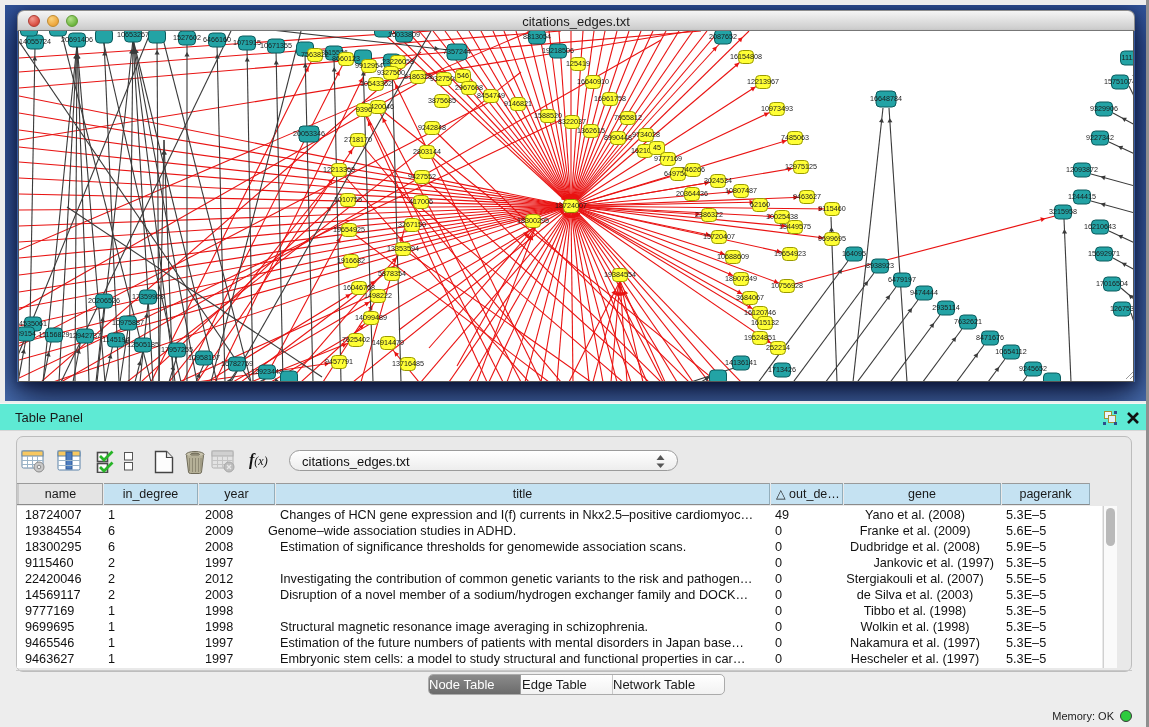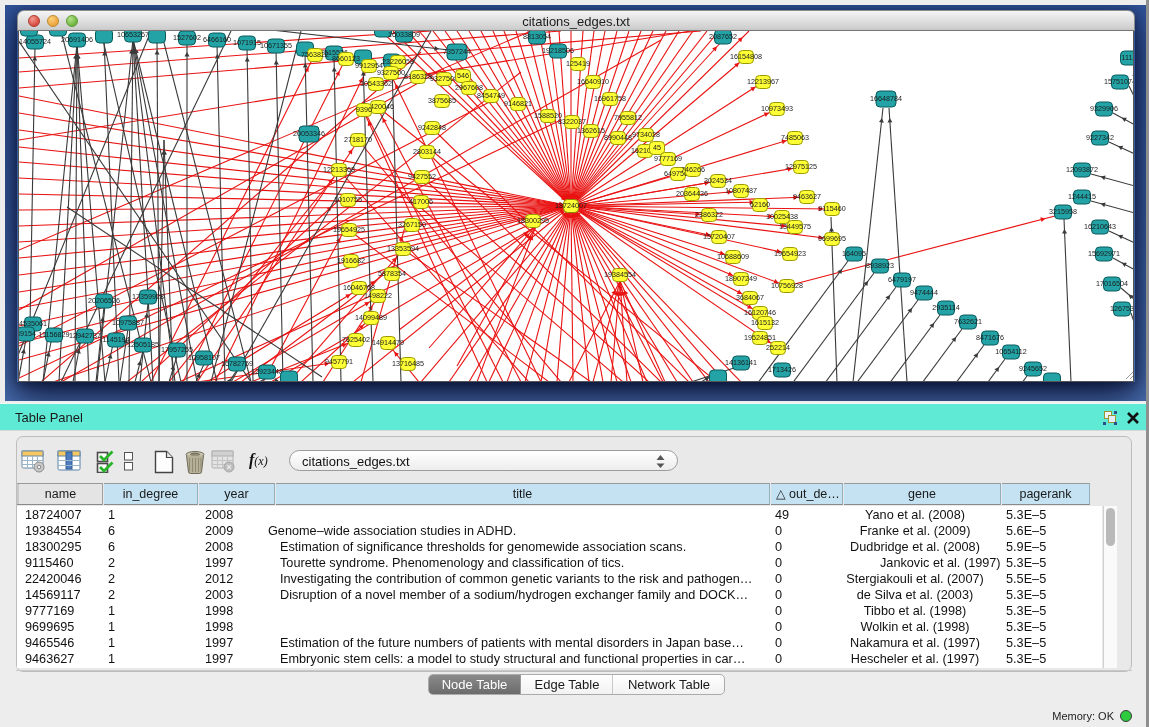--- a/index.html
+++ b/index.html
@@ -16,21 +16,21 @@
 #combo{position:absolute;left:289px;top:450px;width:389px;height:21px;border:1px solid #9b9b9b;border-radius:11px;background:linear-gradient(180deg,#ffffff,#ededed);box-shadow:inset 0 1px 1px rgba(255,255,255,.8)}
 #combo span{position:absolute;left:12px;top:3px;font-size:13px;color:#111}
 .hc{position:absolute;top:483px;height:22px;background:#c5e2f2;border-right:1px solid #93aebc;border-top:1px solid #9a9a9a;border-bottom:1px solid #8a8a8a;font-size:12.5px;color:#1a1a1a;text-align:center;line-height:21px}
 #tbody{position:absolute;left:17px;top:506px;width:1085px;height:162px;background:#fff}
 .trow{position:absolute;left:0;top:0;width:1149px;height:16px}
 .trow span{position:absolute;top:1px;font-size:12.7px;color:#111;white-space:nowrap}
 .ell{overflow:hidden;text-overflow:clip}
 #vsb{position:absolute;left:1103px;top:506px;width:14px;height:162px;background:#fafafa;border-left:1px solid #d0d0d0}
 #vsb div{position:absolute;left:2px;top:2px;width:9px;height:38px;border-radius:5px;background:#b9b9b9}
 #tabs{position:absolute;left:428px;top:674px;width:297px;height:21px;background:linear-gradient(180deg,#ffffff,#f2f2f2);border:1px solid #ababab;border-radius:5px}
-#tabs .seg{position:absolute;top:0;height:19px;font-size:13px;line-height:19px;text-align:center;color:#1a1a1a}
+#tabs .seg{position:absolute;top:0;height:19px;font-size:13px;line-height:19px;text-align:left;color:#1a1a1a}
 #ntab{left:0;width:92px;background:linear-gradient(180deg,#8b8b8b,#6b6b6b);color:#fff !important;border-radius:4px 0 0 4px;border-right:1px solid #9a9a9a}
 #memo{position:absolute;right:35px;top:710px;font-size:11px;color:#222}
 #gdot{position:absolute;left:1120px;top:710px;width:12px;height:12px;border-radius:50%;background:#2ecb3e;border:1.5px solid #3a3a3a;box-sizing:border-box}
 #pline{position:absolute;left:16px;top:670px;width:1116px;height:1px;background:#c8c8c8}
 </style></head><body>
 <div id="bluepanel">
 <div id="win">
   <div id="canvas">
         <svg width="1116" height="351" viewBox="0 0 1116 351" style="position:absolute;left:0;top:0">
           <line x1="552.0" y1="175.0" x2="362.0" y2="0.0" stroke="#e91312" stroke-width="1.1"></line>
@@ -789,20 +789,21 @@
 <div class="hc" style="left:276px;width:494px">title</div>
 <div class="hc" style="left:771px;width:72px;text-align:left;padding-left:5px">△ out_de…</div>
 <div class="hc" style="left:844px;width:157px">gene</div>
 <div class="hc" style="left:1002px;width:88px">pagerank</div>
 <div id="tbody">
 </div>
 <div class="trow" style="top:507px">
 <span style="left:25px">18724007</span>
     <span style="left:108px">1</span>
     <span style="left:205px">2008</span>
+<span style="left:280px;width:486px" class="ell">Changes of HCN gene expression and I(f) currents in Nkx2.5–positive cardiomyoc…</span>
     <span style="left:775px">49</span>
 <span style="left:836px;width:158px;text-align:center">Yano et al. (2008)</span>
     <span style="left:1006px">5.3E–5</span>
   </div>
 <div class="trow" style="top:523px">
 <span style="left:25px">19384554</span>
     <span style="left:108px">6</span>
     <span style="left:205px">2009</span>
 <span style="left:268px;width:486px" class="ell">Genome–wide association studies in ADHD.</span>
     <span style="left:775px">0</span>
@@ -815,23 +816,22 @@
     <span style="left:205px">2008</span>
 <span style="left:280px;width:486px" class="ell">Estimation of significance thresholds for genomewide association scans.</span>
     <span style="left:775px">0</span>
 <span style="left:836px;width:158px;text-align:center">Dudbridge et al. (2008)</span>
     <span style="left:1006px">5.9E–5</span>
   </div>
 <div class="trow" style="top:555px">
 <span style="left:25px">9115460</span>
     <span style="left:108px">2</span>
     <span style="left:205px">1997</span>
-<span style="left:280px;width:486px" class="ell">Tourette syndrome. Phenomenology and classification of tics.</span>
     <span style="left:775px">0</span>
-<span style="left:880px;width:158px;text-align:left">Jankovic et al. (1997)</span>
+<span style="left:836px;width:158px;text-align:right">Jankovic et al. (1997)</span>
     <span style="left:1006px">5.3E–5</span>
   </div>
 <div class="trow" style="top:571px">
 <span style="left:25px">22420046</span>
     <span style="left:108px">2</span>
     <span style="left:205px">2012</span>
 <span style="left:280px;width:486px" class="ell">Investigating the contribution of common genetic variants to the risk and pathogen…</span>
     <span style="left:775px">0</span>
 <span style="left:836px;width:158px;text-align:center">Stergiakouli et al. (2007)</span>
     <span style="left:1006px">5.5E–5</span>
@@ -850,20 +850,21 @@
     <span style="left:108px">1</span>
     <span style="left:205px">1998</span>
     <span style="left:775px">0</span>
 <span style="left:836px;width:158px;text-align:center">Tibbo et al. (1998)</span>
     <span style="left:1006px">5.3E–5</span>
   </div>
 <div class="trow" style="top:619px">
 <span style="left:25px">9699695</span>
     <span style="left:108px">1</span>
     <span style="left:205px">1998</span>
+<span style="left:280px;width:486px" class="ell">Structural magnetic resonance image averaging in schizophrenia.</span>
     <span style="left:775px">0</span>
 <span style="left:836px;width:158px;text-align:center">Wolkin et al. (1998)</span>
     <span style="left:1006px">5.3E–5</span>
   </div>
 <div class="trow" style="top:635px">
 <span style="left:25px">9465546</span>
     <span style="left:108px">1</span>
     <span style="left:205px">1997</span>
 <span style="left:280px;width:486px" class="ell">Estimation of the future numbers of patients with mental disorders in Japan base…</span>
     <span style="left:775px">0</span>

